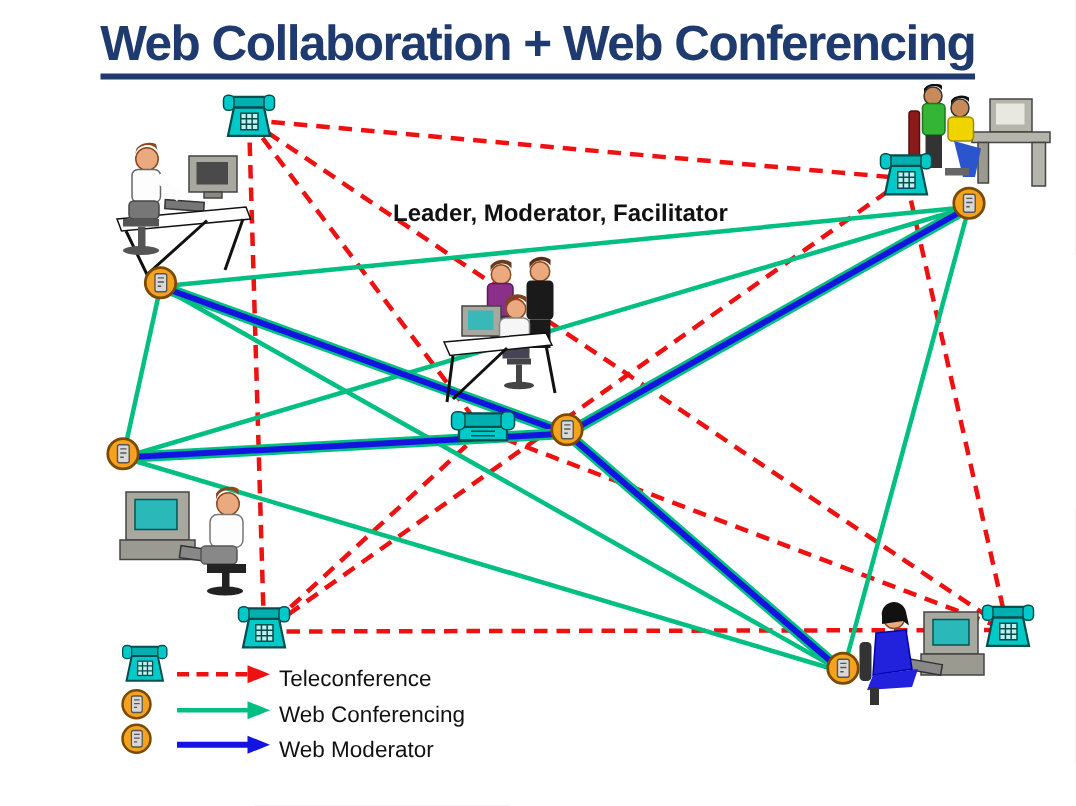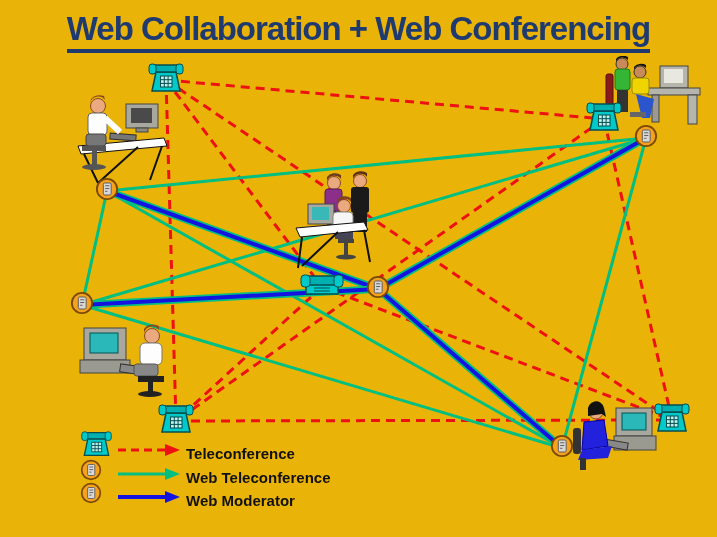--- a/index.html
+++ b/index.html
@@ -1,38 +1,39 @@
 <!DOCTYPE html>
 <html style="--c-title: #1f3a6e; --c-teleconference: #ee1111; --c-collaboration: #00bf80; --c-conference: #1414e0; --c-phone: #00c9c9; --c-hub: #f5a21f;"><head>
 <meta charset="utf-8">
 <style>
   html,body{margin:0;padding:0;background:#e9e9e9;font-family:"Liberation Sans", sans-serif;}
-  #slide{position:relative;width:717px;height:537px;background:#eab308;overflow:hidden;margin:0 auto;}
+  #slide{position:relative;width:717px;height:537px;background:#ffffff;overflow:hidden;margin:0 auto;}
   #title{position:absolute;left:0;top:10px;width:717px;text-align:center;z-index:5;}
   #title span{display:inline-block;font-size:33px;font-weight:bold;letter-spacing:-1px;
     color:var(--c-title,#1f3a6e);border-bottom:4px solid var(--c-title,#1f3a6e);padding-bottom:1px;}
   #center-label{position:absolute;left:262px;top:134px;font-size:16px;font-weight:bold;color:#111;z-index:5;}
   #lines{position:absolute;left:0;top:0;z-index:1;}
   .clipart{position:absolute;z-index:2;}
   .node-icon{position:absolute;z-index:3;transform:translate(-50%,-50%);}
   #legend{position:absolute;left:80px;top:428px;z-index:6;}
   .legend-row{position:absolute;height:30px;display:flex;align-items:center;}
   .legend-icon{position:absolute;left:0;transform:translate(0,-50%);}
   .legend-arrow{position:absolute;left:36px;transform:translate(0,-50%);}
-  .legend-label{position:absolute;left:106px;transform:translate(0,-50%);font-size:15px;font-weight:bold;color:#111;white-space:nowrap;}
+  .legend-label{position:absolute;left:106px;transform:translate(0,-50%);font-size:15px;font-weight:normal;color:#111;white-space:nowrap;}
 </style>
 </head>
 <body>
 
 <div id="slide">
 
   <div id="title">
     <span>Web Collaboration + Web Conferencing</span>
   </div>
 
+  <div id="center-label">Leader, Moderator, Facilitator</div>
 
   <svg id="lines" width="717" height="537">
       <line x1="166" y1="80" x2="322" y2="287" stroke="#ee1111" stroke-width="3" stroke-dasharray="9 6"></line>
       <line x1="166" y1="80" x2="604" y2="119" stroke="#ee1111" stroke-width="3" stroke-dasharray="9 6"></line>
       <line x1="166" y1="80" x2="176" y2="421" stroke="#ee1111" stroke-width="3" stroke-dasharray="9 6"></line>
       <line x1="166" y1="80" x2="672" y2="420" stroke="#ee1111" stroke-width="3" stroke-dasharray="9 6"></line>
       <line x1="322" y1="287" x2="176" y2="421" stroke="#ee1111" stroke-width="3" stroke-dasharray="9 6"></line>
       <line x1="322" y1="287" x2="672" y2="420" stroke="#ee1111" stroke-width="3" stroke-dasharray="9 6"></line>
       <line x1="604" y1="119" x2="176" y2="421" stroke="#ee1111" stroke-width="3" stroke-dasharray="9 6"></line>
       <line x1="604" y1="119" x2="672" y2="420" stroke="#ee1111" stroke-width="3" stroke-dasharray="9 6"></line>
@@ -241,21 +242,21 @@
             <circle cx="13" cy="13" r="11" fill="#f5a21f" stroke="#7a4a00" stroke-width="2"></circle>
             <rect x="9" y="6.5" width="8.5" height="13" rx="1.5" fill="#d8d8d8" stroke="#555"></rect>
             <path d="M11 9.5 h4.5 M11 12.5 h4.5 M11 15.5 h2.5" stroke="#555" stroke-width="1"></path>
           </svg></span>
       <span class="legend-arrow">
         <svg width="66" height="14" viewBox="0 0 66 14">
           <line x1="2" y1="7" x2="50" y2="7" stroke="var(--c-collaboration)" stroke-width="3"></line>
           <polygon points="49,1 64,7 49,13" fill="var(--c-collaboration)"></polygon>
         </svg>
       </span>
-      <span class="legend-label">Web Teleconference</span>
+      <span class="legend-label">Web Conferencing</span>
     </div>
     <div class="legend-row" style="top:65px">
       <span class="legend-icon"><svg width="22" height="22" viewBox="0 0 26 26">
             <circle cx="13" cy="13" r="11" fill="#f5a21f" stroke="#7a4a00" stroke-width="2"></circle>
             <rect x="9" y="6.5" width="8.5" height="13" rx="1.5" fill="#d8d8d8" stroke="#555"></rect>
             <path d="M11 9.5 h4.5 M11 12.5 h4.5 M11 15.5 h2.5" stroke="#555" stroke-width="1"></path>
           </svg></span>
       <span class="legend-arrow">
         <svg width="66" height="14" viewBox="0 0 66 14">
           <line x1="2" y1="7" x2="50" y2="7" stroke="var(--c-conference)" stroke-width="4"></line>

